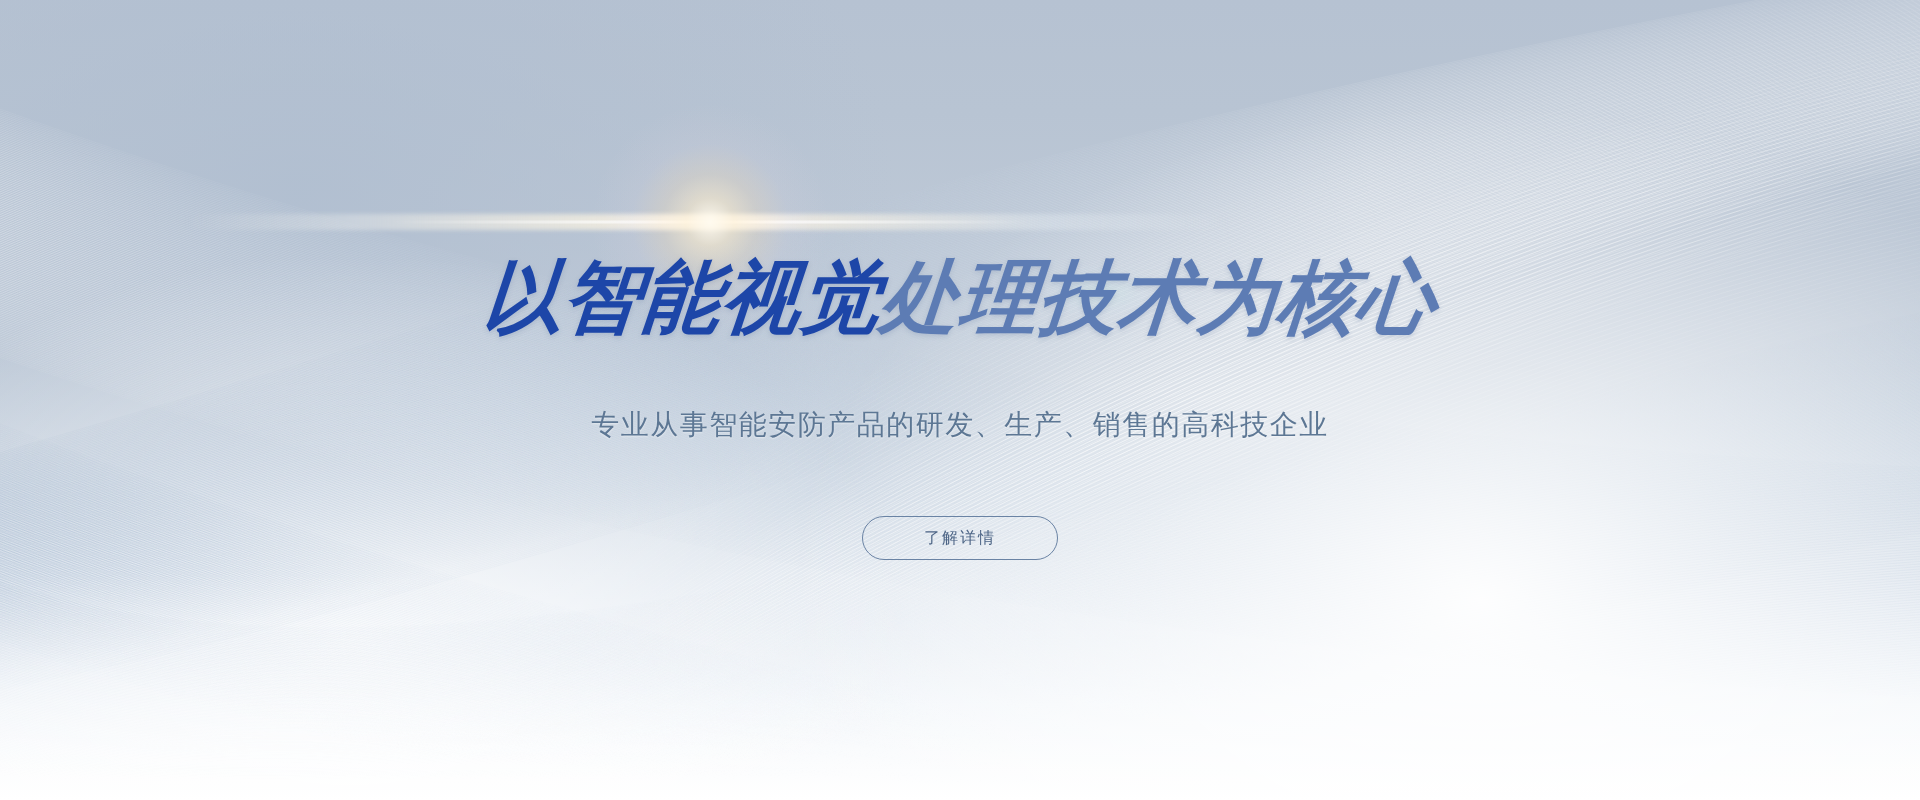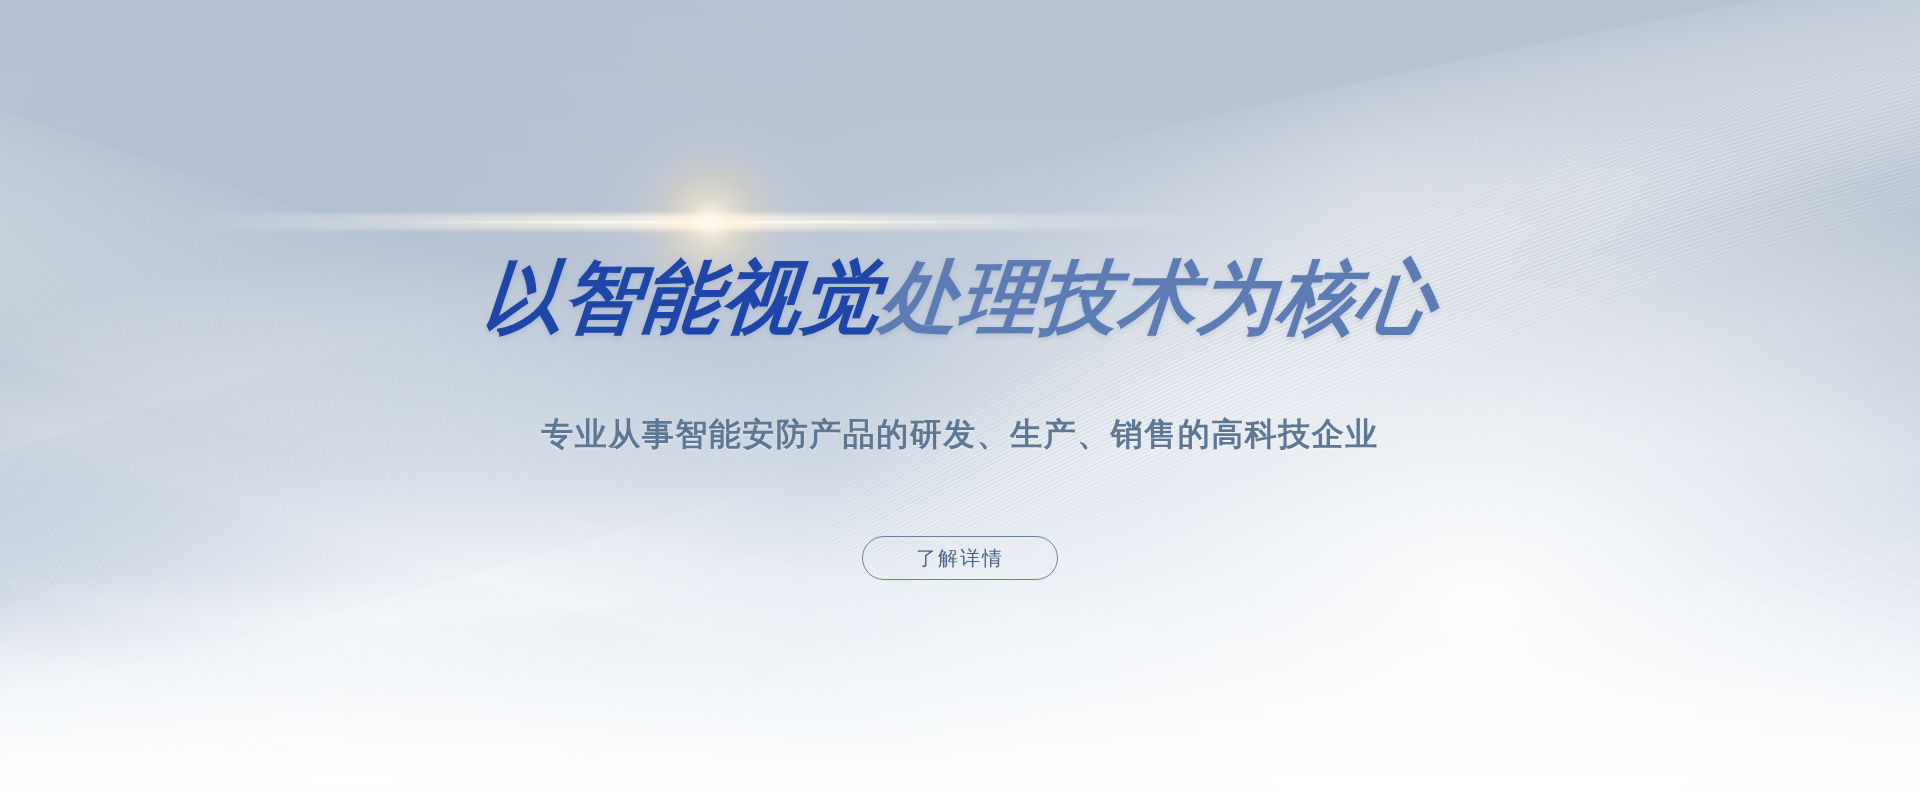--- a/index.html
+++ b/index.html
@@ -103,41 +103,41 @@
     white-space:nowrap;
     transform:skewX(-5deg) scaleX(0.98);
     transform-origin:center;
     text-shadow:0 2px 5px rgba(90,115,155,.22);
     user-select:none;
   }
   .hl-a{color:#1d46a8;}
   .hl-b{color:#5d7cb4;}
 
   #subtitle{
-    margin:15px;
+    margin:8px;
     padding-top:60px;
-    font-size:32px;
-    font-weight:700;
+    font-size:28px;
+    font-weight:400;
     letter-spacing:1.5px;
     color:#5d7794;
     white-space:nowrap;
     text-shadow:0 1px 2px rgba(255,255,255,.5);
     user-select:none;
   }
 
   #cta{
     margin-top:64px;
     width:196px;height:44px;
     display:flex;align-items:center;justify-content:center;
     border:1.5px solid #6a83a4;
     border-radius:24px;
     background:transparent;
     color:#4d6586;
     font-family:"Liberation Sans","DejaVu Sans",sans-serif;
-    font-size:20px;
+    font-size:16px;
     letter-spacing:2px;
     cursor:pointer;
     box-sizing:border-box;
     transition:background .2s,color .2s;
   }
 </style>
 </head>
 <body>
 
 <div id="stage">

